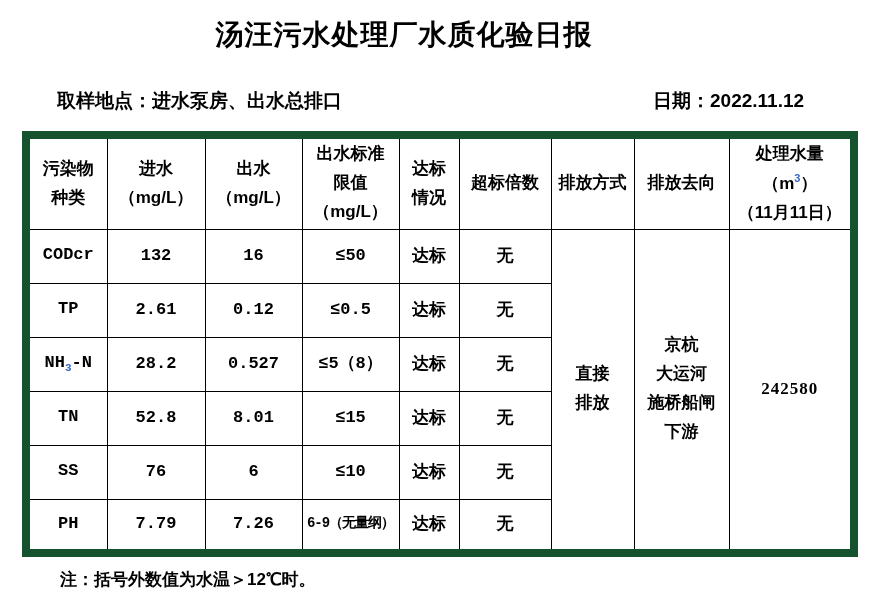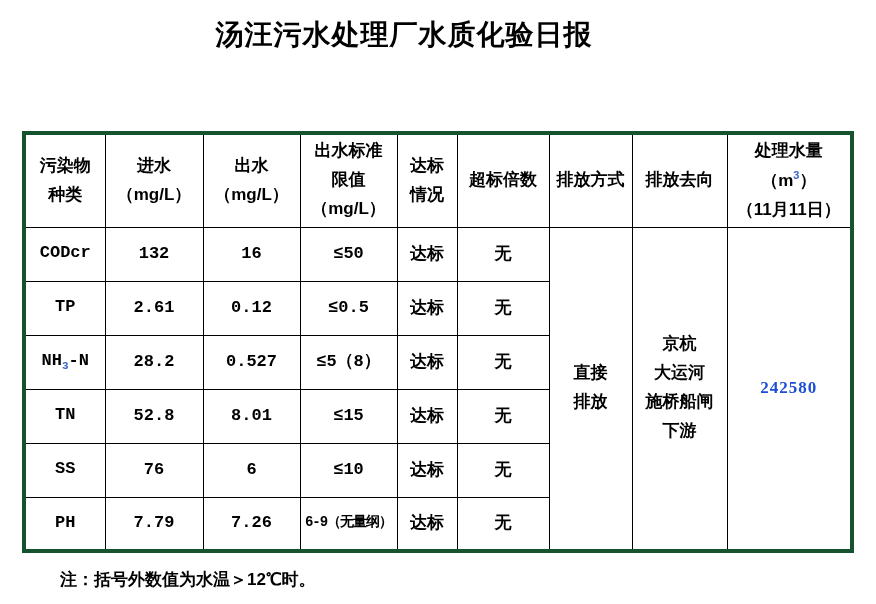--- a/index.html
+++ b/index.html
@@ -11,47 +11,49 @@
   #title{
     position:absolute;top:16px;left:0;width:808px;text-align:center;
     font-size:28px;font-weight:bold;letter-spacing:1px;
   }
   #meta-row{position:absolute;top:88px;left:0;width:876px;height:28px;}
   #sampling{position:absolute;left:57px;top:0;font-size:19px;font-weight:bold;}
   #date{position:absolute;left:653px;top:0;font-size:19px;font-weight:bold;}
   #report-table{
     position:absolute;left:22px;top:131px;
     border-collapse:collapse;table-layout:fixed;width:828px;
-    border:4px solid #14532d;
+    border:8px solid #14532d;
   }
   #report-table th,#report-table td{
     border:1px solid #000;text-align:center;vertical-align:middle;
     padding:0;font-weight:bold;font-size:17px;line-height:1.7;
     overflow:hidden;
   }
   #report-table thead tr{height:94px;}
   #report-table tbody tr{height:54px;}
   .mono{font-family:"Liberation Mono",monospace;font-size:17px;font-weight:bold;}
   td.limit{font-size:16px;margin-left:12px;}
   #report-table tbody tr:nth-child(6) td.limit{font-size:14px;letter-spacing:-1px;}
   .blue-sup{color:#3a66c4;font-size:11px;font-weight:bold;}
   td.method-cell{line-height:52px;font-size:18px;margin-left:12px;}
   td.dest-cell{line-height:40px;font-size:18px;}
   td.volume-cell{
     font-family:"Liberation Serif",serif;font-weight:normal;
-    font-size:29px;color:#1d4ed8;letter-spacing:1px;
+    font-size:29px;color:#000000;letter-spacing:1px;
   }
   #note{position:absolute;left:60px;top:568px;font-size:17px;font-weight:bold;}
 </style>
 </head>
 <body>
 
 <div id="title">汤汪污水处理厂水质化验日报</div>
 
 <div id="meta-row">
+  <span id="sampling">取样地点：进水泵房、出水总排口</span>
+  <span id="date">日期：2022.11.12</span>
 </div>
 
 <table id="report-table">
   <colgroup>
     <col style="width:81px">
       <col style="width:98px">
       <col style="width:97px">
     <col style="width:97px">
       <col style="width:60px">
       <col style="width:92px">

